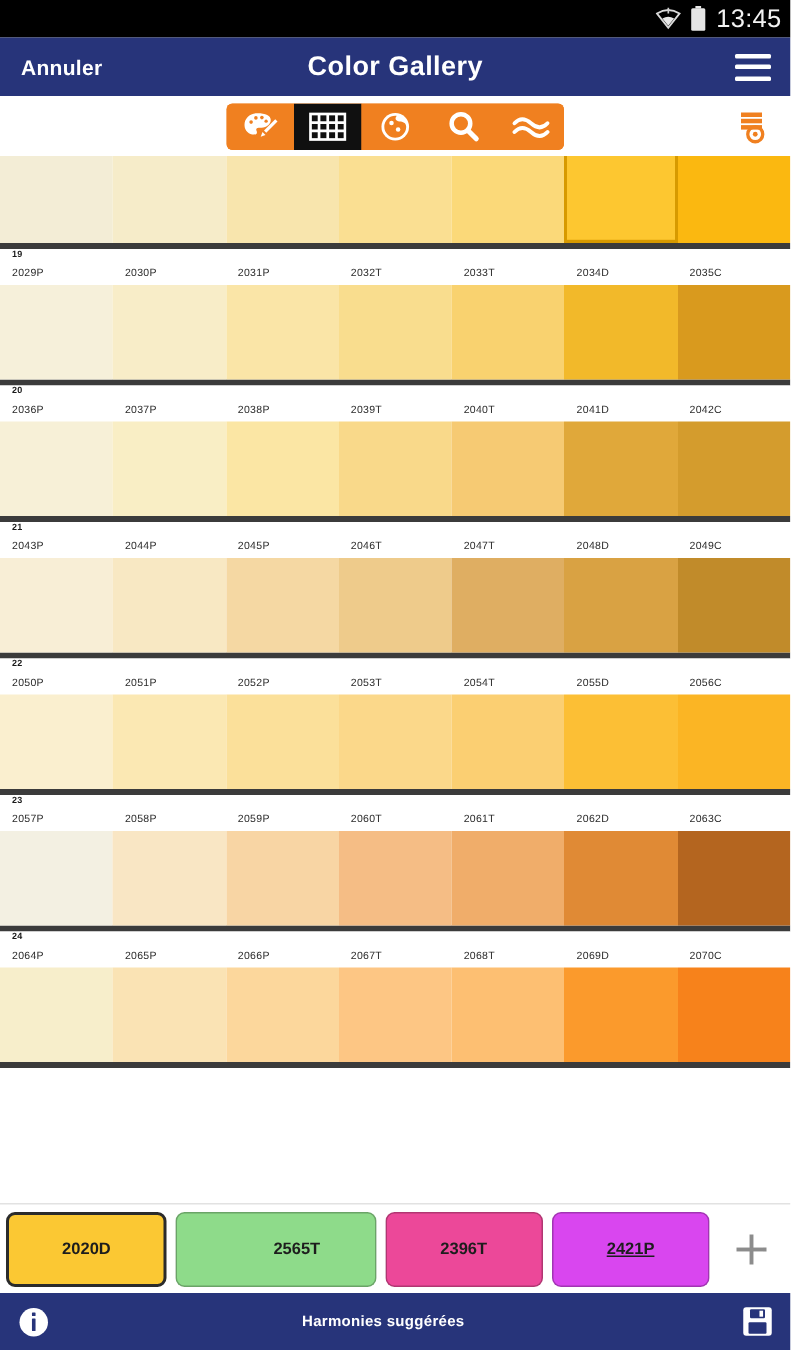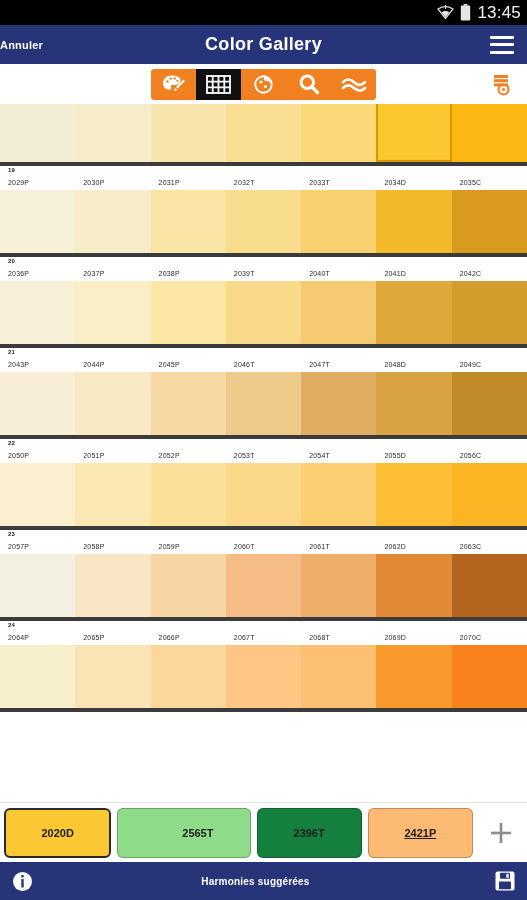--- a/index.html
+++ b/index.html
@@ -20,21 +20,21 @@
   }
   .statusbar .sb-icon { display:flex; align-items:center; }
   .statusbar .clock { font-size:17px; letter-spacing:.2px; font-weight:400; color:#f2f2f2; }
 
   
   .appbar {
     height:39px; background:#27347a; color:#ffffff;
     display:flex; align-items:center; position:relative; flex:0 0 39px;
   }
   .appbar .cancel {
-    font-size:11px; font-weight:bold; padding-left:0; color:#ffffff;
+    font-size:14px; font-weight:bold; padding-left:14px; color:#ffffff;
     letter-spacing:.2px; cursor:pointer;
   }
   .appbar .title {
     position:absolute; left:0; right:0; text-align:center;
     font-size:18px; font-weight:bold; letter-spacing:.3px; pointer-events:none;
   }
   .appbar .hamburger {
     margin-left:auto; margin-right:13px; width:24px; height:18px;
     display:flex; flex-direction:column; justify-content:space-between; cursor:pointer;
     position:relative; z-index:2;
@@ -338,22 +338,22 @@
         <div class="swatch" title="2068T" style="background: rgb(253, 191, 114);"></div>
         <div class="swatch" title="2069D" style="background: rgb(251, 154, 44);"></div>
         <div class="swatch" title="2070C" style="background: rgb(247, 130, 27);"></div>
       </div>
       <div class="rowdivider"></div>
     </div>
 
   <div class="selbar" id="selbar">
       <div class="selchip active" style="background: rgb(251, 200, 51);">2020D</div>
       <div class="selchip" style="background: rgb(142, 219, 138); padding-left: 28px;">2565T</div>
-      <div class="selchip" style="background: #15803d;">2396T</div>
-      <div class="selchip" style="background: #fdba74; text-decoration: underline;">2421P</div>
+      <div class="selchip" style="background: #ec4899;">2396T</div>
+      <div class="selchip" style="background: #d946ef; text-decoration: underline;">2421P</div>
       <div class="addbtn">
         <svg width="30" height="30" viewBox="0 0 30 30">
           <line x1="15" y1="5" x2="15" y2="25" stroke="#8c8c8c" stroke-width="2.6"></line>
           <line x1="5" y1="15" x2="25" y2="15" stroke="#8c8c8c" stroke-width="2.6"></line>
         </svg>
       </div>
     </div>
 
   <div class="bottombar">
     <span class="info-icon">

